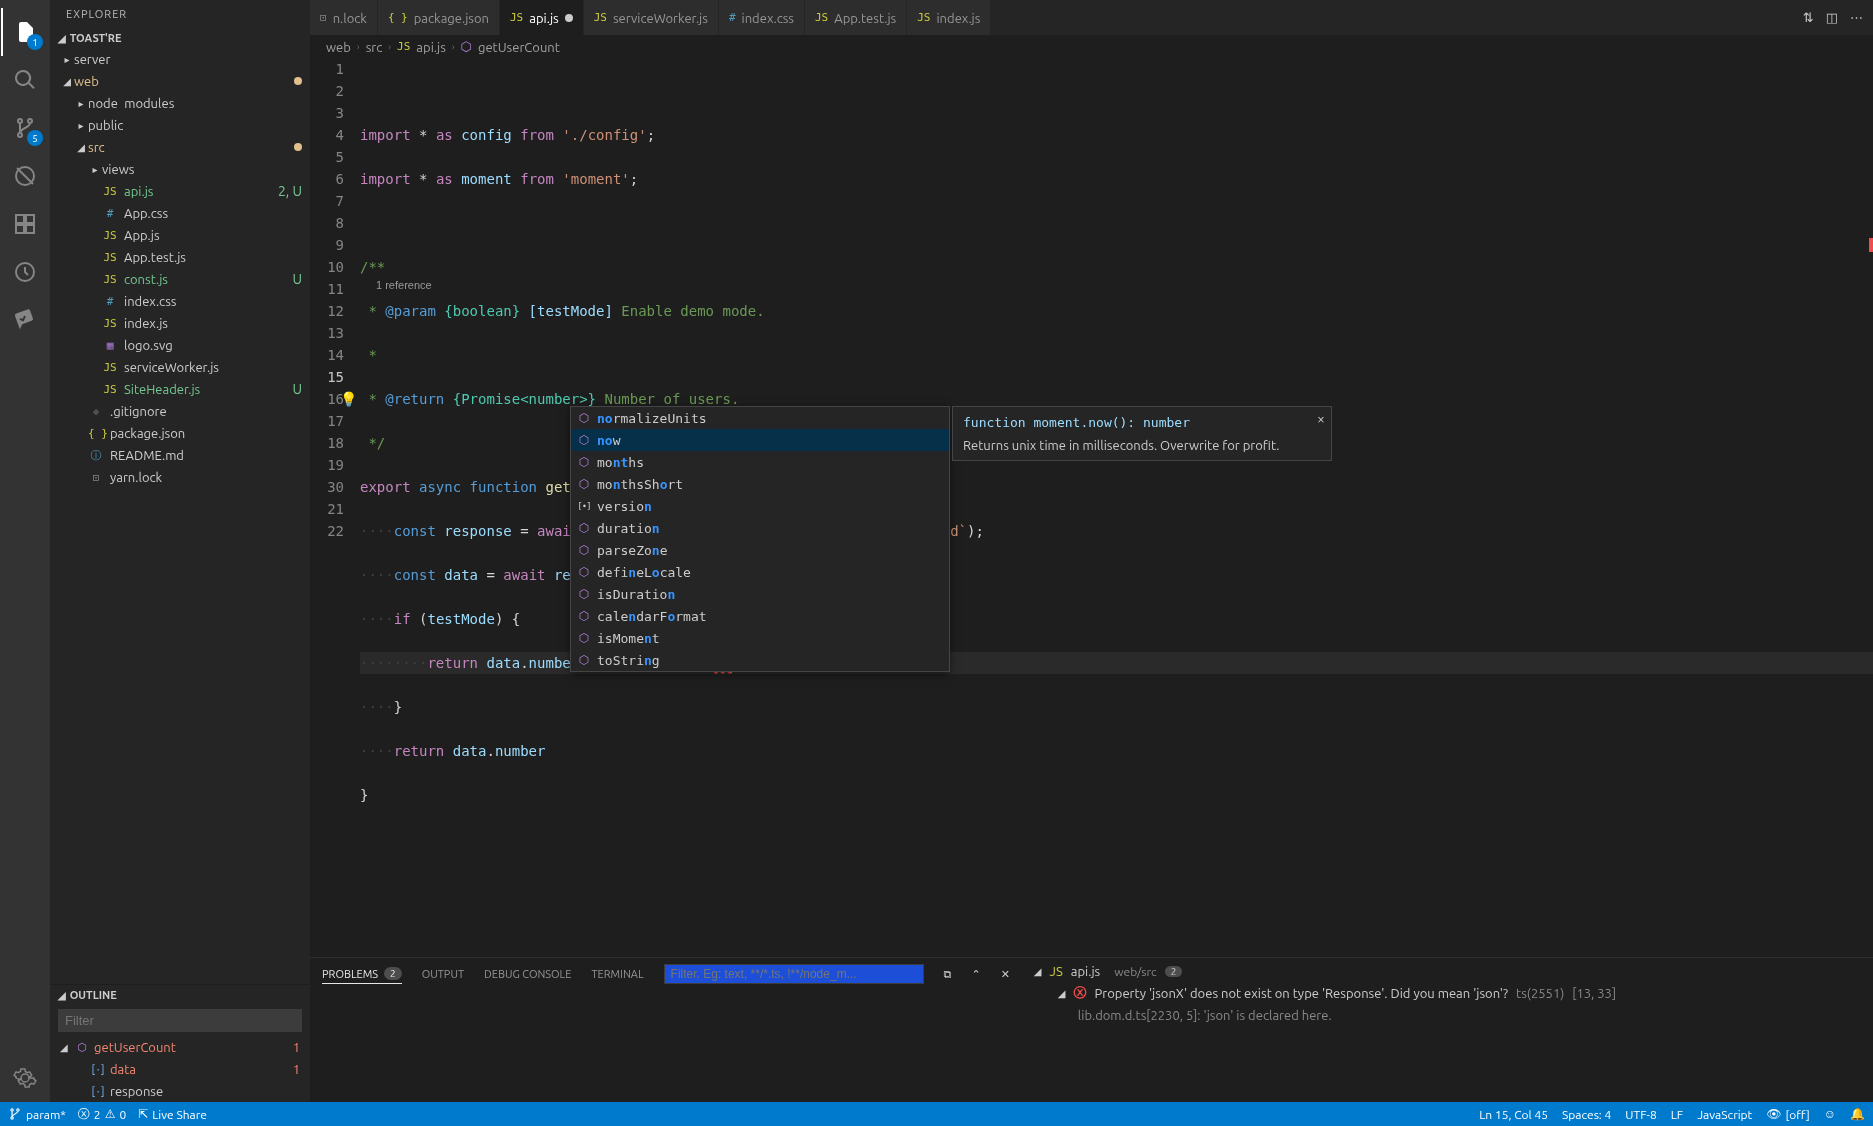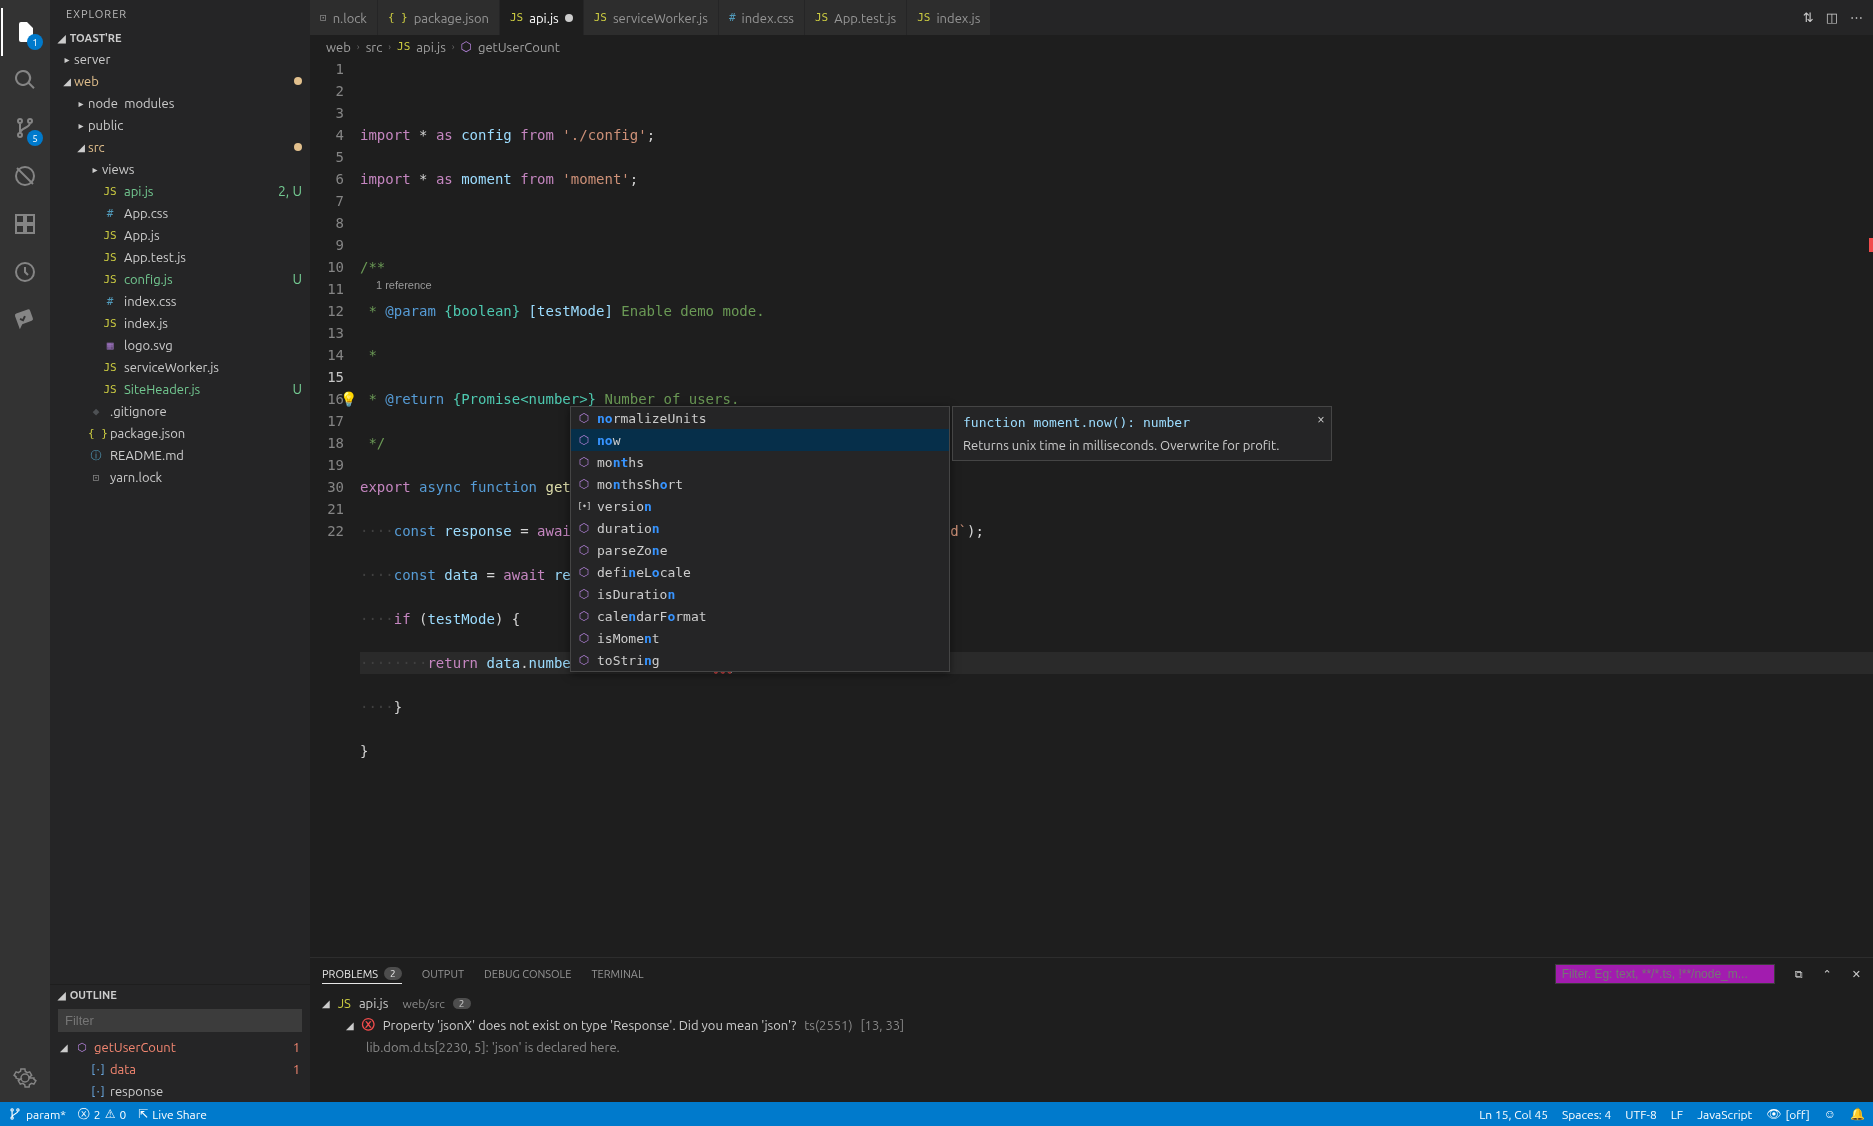--- a/index.html
+++ b/index.html
@@ -72,27 +72,27 @@
 .cursor-bar { display:inline-block; width:1px; height:18px; background:#aeafad; vertical-align: middle;}
 .suggest { position: absolute; top: 348px; left: 260px; width: 380px; background: #252526; border: 1px solid #454545; box-shadow: 0 2px 8px rgba(0,0,0,.5); font-family: Menlo, Consolas, monospace; font-size: 13px; z-index: 10; }
 .suggest .s-row { display: flex; align-items: center; height: 22px; padding: 0 6px; gap: 6px; cursor: pointer; }
 .suggest .s-row.sel { background: #062f4a; }
 .suggest .s-ico { color: #b180d7; font-size: 12px; width: 14px; text-align:center;}
 .suggest .s-ico.abc { color: #cccccc; font-size: 9px; letter-spacing: -1px;}
 .suggest .hl { color: #3794ff; font-weight: 600; }
 .docbox { position: absolute; top: 348px; left: 642px; width: 380px; background: #252526; border: 1px solid #454545; padding: 8px 10px; font-size: 13px; z-index: 10; color: #cccccc; }
 .docbox .sig { font-family: Menlo, monospace; color: #9cdcfe; margin-bottom: 8px; }
 .docbox .close { position: absolute; top: 4px; right: 6px; color: #cccccc; cursor: pointer; font-size: 14px;}
-.panel { height: 145px; background: #1e1e1e; border-top: 1px solid #2d2d2d; display: flex; flex-direction: column; }
+.panel { height: 145px; background: #1e1e1e; border-top: 1px solid #2d2d2d; display: flex; flex-direction: row; }
 .panel-tabs { display: flex; align-items: center; height: 32px; padding: 0 12px; gap: 20px; font-size: 11px; color: #969696; }
 .panel-tabs .pt { cursor: pointer; display: flex; align-items: center; gap: 6px; }
 .panel-tabs .pt.active { color: #e7e7e7; border-bottom: 1px solid #e7e7e7; padding-bottom: 3px; margin-top: 3px; }
 .panel-tabs .pt .pcount { background: #4d4d4d; border-radius: 10px; font-size: 10px; padding: 1px 6px; }
 .panel-tabs .filt { margin-left: auto; }
-.panel-tabs .filt input { background: #a21caf; border: 1px solid #3c3c3c; color: #cccccc; padding: 2px 6px; width: 220px; font-size: 12px; outline:none;}
+.panel-tabs .filt input { background: #1d4ed8; border: 1px solid #3c3c3c; color: #cccccc; padding: 2px 6px; width: 260px; font-size: 12px; outline:none;}
 .panel-tabs .picon { cursor: pointer; color: #cccccc; }
 .panel-body { flex: 1; overflow: auto; padding: 2px 12px; font-size: 13px; }
 .prob-file { display: flex; align-items: center; gap: 8px; height: 22px; cursor: pointer; }
 .prob-file .pcount { background: #4d4d4d; border-radius: 10px; font-size: 10px; padding: 0 6px; }
 .prob-file .ppath { color: #8a8a8a; font-size: 12px; margin-left: 6px; }
 .prob-item { display: flex; align-items: center; gap: 8px; height: 22px; padding-left: 24px; }
 .prob-item .erric { color: #f14c4c; font-weight: bold; }
 .prob-item .pcode { color: #8a8a8a; }
 .prob-sub { padding-left: 44px; color: #8a8a8a; height: 22px; display:flex; align-items:center;text-align:center;}
 .statusbar { height: 24px; background: #007acc; color: #ffffff; display: flex; align-items: center; font-size: 12px; padding: 0 8px; gap: 12px; }
@@ -204,21 +204,21 @@
           <span class="label">App.js</span>
         </div>
         <div class="tree-row" style="padding-left: 38px;">
           <span class="chev"></span>
           <span class="ico ico-js">JS</span>
           <span class="label">App.test.js</span>
         </div>
         <div class="tree-row untracked" style="padding-left: 38px;">
           <span class="chev"></span>
           <span class="ico ico-js">JS</span>
-          <span class="label">config.js</span>
+          <span class="label">const.js</span>
           <span class="status">U</span>
         </div>
         <div class="tree-row" style="padding-left: 38px;">
           <span class="chev"></span>
           <span class="ico ico-css">#</span>
           <span class="label">index.css</span>
         </div>
         <div class="tree-row" style="padding-left: 38px;">
           <span class="chev"></span>
           <span class="ico ico-js">JS</span>
@@ -373,20 +373,21 @@
 <div class="line"><span class="c-comment"> * </span><span class="c-key">@param</span><span class="c-comment"> </span><span class="c-type">{boolean}</span><span class="c-comment"> </span><span class="c-var">[testMode]</span><span class="c-comment"> Enable demo mode.</span></div>
 <div class="line"><span class="c-comment"> *</span></div>
 <div class="line"><span class="c-comment"> * </span><span class="c-key">@return</span><span class="c-comment"> </span><span class="c-type">{Promise&lt;number&gt;}</span><span class="c-comment"> Number of users.</span></div>
 <div class="line"><span class="c-comment"> */</span></div>
 <div class="line"><span class="c-key2">export</span> <span class="c-key">async</span> <span class="c-key">function</span> <span class="c-func">getUserCount</span><span class="c-punc">(</span><span class="c-var">testMode</span> <span class="c-punc">=</span> <span class="c-key">false</span><span class="c-punc">) {</span></div>
 <div class="line"><span class="c-ws">····</span><span class="c-key">const</span> <span class="c-var">response</span> <span class="c-punc">=</span> <span class="c-key2">await</span> <span class="c-func">fetch</span><span class="c-punc">(</span><span class="c-str">`</span><span class="c-key">${</span><span class="c-var">config</span><span class="c-punc">.</span><span class="c-var">apiEndpoint</span><span class="c-key">}</span><span class="c-str">/v0/numberServed`</span><span class="c-punc">);</span></div>
 <div class="line"><span class="c-ws">····</span><span class="c-key">const</span> <span class="c-var">data</span> <span class="c-punc">=</span> <span class="c-key2">await</span> <span class="c-var">response</span><span class="c-punc">.</span><span class="c-func err-squiggle">jsonX</span><span class="c-punc">();</span></div>
 <div class="line"><span class="c-ws">····</span><span class="c-key2">if</span> <span class="c-punc">(</span><span class="c-var">testMode</span><span class="c-punc">) {</span></div>
 <div class="line hl"><span class="c-ws">········</span><span class="c-key2">return</span> <span class="c-var">data</span><span class="c-punc">.</span><span class="c-var">numberServed</span> <span class="c-punc">*</span> <span class="c-var">moment</span><span class="c-punc">.</span><span class="c-var err-squiggle">no</span><span class="cursor-bar"></span></div>
 <div class="line"><span class="c-ws">····</span><span class="c-punc">}</span></div>
+<div class="line"><span class="c-ws">····</span><span class="c-key2">return</span> <span class="c-var">data</span><span class="c-punc">.</span><span class="c-var">number</span></div>
 <div class="line"><span class="c-punc">}</span></div>
 <div class="line"></div>
 <div class="line"></div>
 
 
           <span class="lightbulb">💡</span>
         </div>
       </div>
       <div class="codelens">1 reference</div>
 

